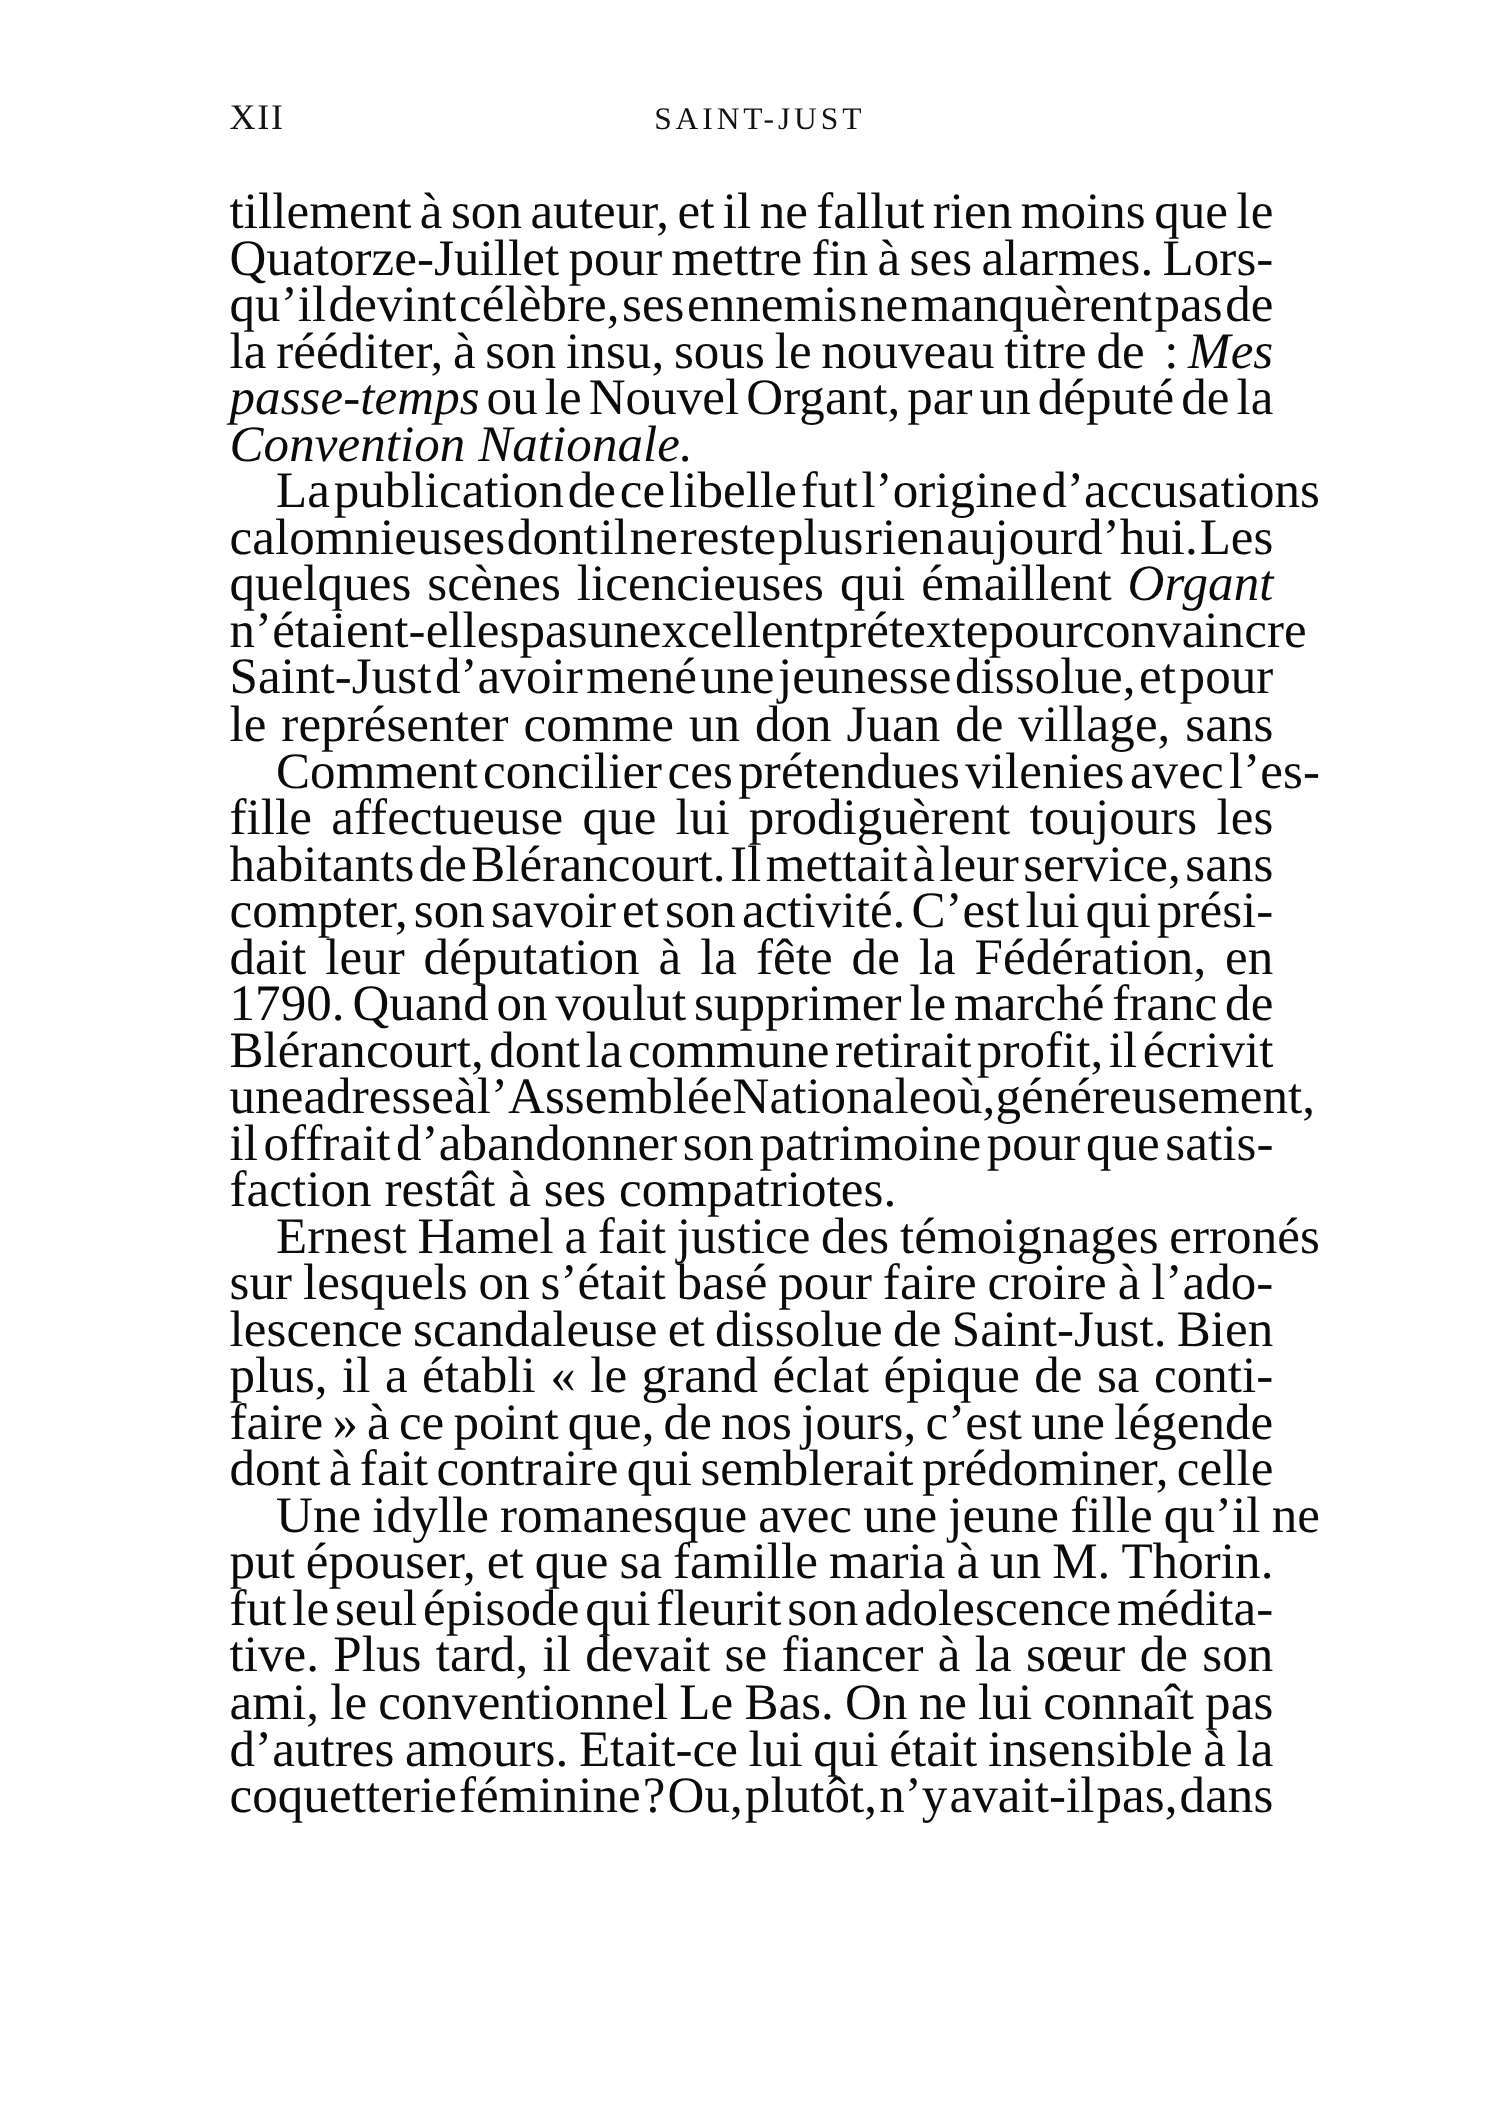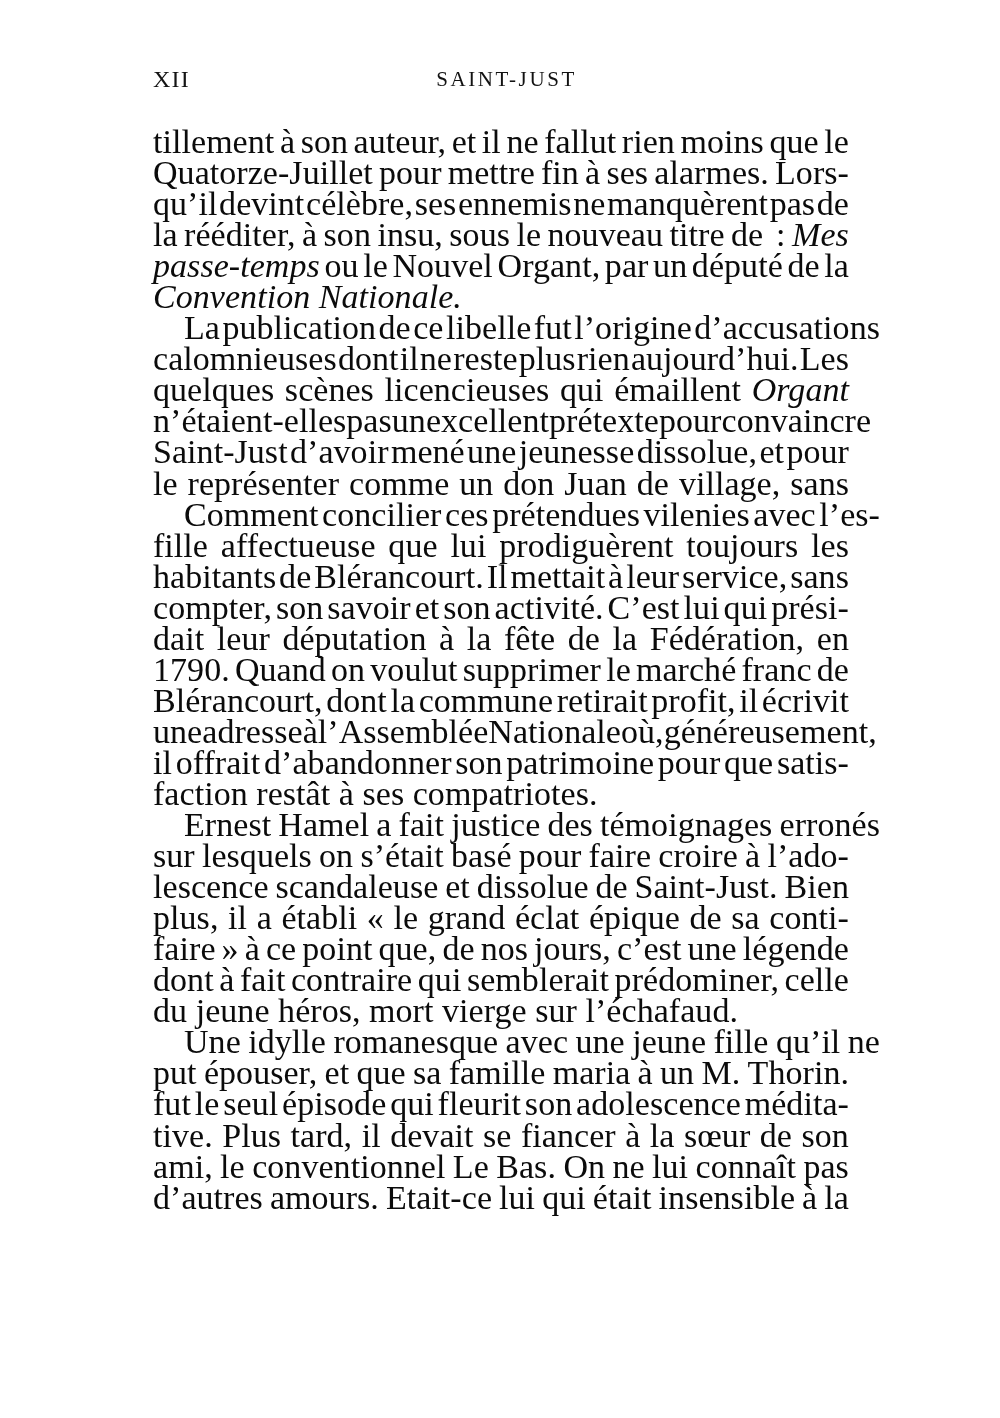--- a/index.html
+++ b/index.html
@@ -113,25 +113,25 @@
         <div class="ln"><div class="j"><span>il</span><span>offrait</span><span>d’abandonner</span><span>son</span><span>patrimoine</span><span>pour</span><span>que</span><span>satis-</span></div></div>
         <div class="ln"><span class="last">faction restât à ses compatriotes.</span></div>
       </div>
       <div>
         <div class="ln"><div class="j" style="padding-left: 31px; text-align: center;"><span>Ernest</span><span>Hamel</span><span>a</span><span>fait</span><span>justice</span><span>des</span><span>témoignages</span><span>erronés</span></div></div>
         <div class="ln"><div class="j"><span>sur</span><span>lesquels</span><span>on</span><span>s’était</span><span>basé</span><span>pour</span><span>faire</span><span>croire</span><span>à</span><span>l’ado-</span></div></div>
         <div class="ln"><div class="j"><span>lescence</span><span>scandaleuse</span><span>et</span><span>dissolue</span><span>de</span><span>Saint-Just.</span><span>Bien</span></div></div>
         <div class="ln"><div class="j"><span>plus,</span><span>il</span><span>a</span><span>établi</span><span>«</span><span>le</span><span>grand</span><span>éclat</span><span>épique</span><span>de</span><span>sa</span><span>conti-</span></div></div>
         <div class="ln"><div class="j"><span>faire</span><span>»</span><span>à</span><span>ce</span><span>point</span><span>que,</span><span>de</span><span>nos</span><span>jours,</span><span>c’est</span><span>une</span><span>légende</span></div></div>
         <div class="ln"><div class="j"><span>dont</span><span>à</span><span>fait</span><span>contraire</span><span>qui</span><span>semblerait</span><span>prédominer,</span><span>celle</span></div></div>
-        <div class="ln"><span class="last">du jeune héros, mort vierge sur l’échafaud.</span></div>
       </div>
       <div>
         <div class="ln"><div class="j" style="padding-left: 31px;"><span>Une</span><span>idylle</span><span>romanesque</span><span>avec</span><span>une</span><span>jeune</span><span>fille</span><span>qu’il</span><span>ne</span></div></div>
         <div class="ln"><div class="j"><span>put</span><span>épouser,</span><span>et</span><span>que</span><span>sa</span><span>famille</span><span>maria</span><span>à</span><span>un</span><span>M.</span><span>Thorin.</span></div></div>
         <div class="ln"><div class="j"><span>fut</span><span>le</span><span>seul</span><span>épisode</span><span>qui</span><span>fleurit</span><span>son</span><span>adolescence</span><span>médita-</span></div></div>
         <div class="ln"><div class="j"><span>tive.</span><span>Plus</span><span>tard,</span><span>il</span><span>devait</span><span>se</span><span>fiancer</span><span>à</span><span>la</span><span>sœur</span><span>de</span><span>son</span></div></div>
         <div class="ln"><div class="j"><span>ami,</span><span>le</span><span>conventionnel</span><span>Le</span><span>Bas.</span><span>On</span><span>ne</span><span>lui</span><span>connaît</span><span>pas</span></div></div>
         <div class="ln"><div class="j"><span>d’autres</span><span>amours.</span><span>Etait-ce</span><span>lui</span><span>qui</span><span>était</span><span>insensible</span><span>à</span><span>la</span></div></div>
+        <div class="ln"><div class="j"><span>coquetterie</span><span>féminine</span><span>?</span><span>Ou,</span><span>plutôt,</span><span>n’y</span><span>avait-il</span><span>pas,</span><span>dans</span></div></div>
       </div>
     </div>
 
 </div>
 
 </body></html>

